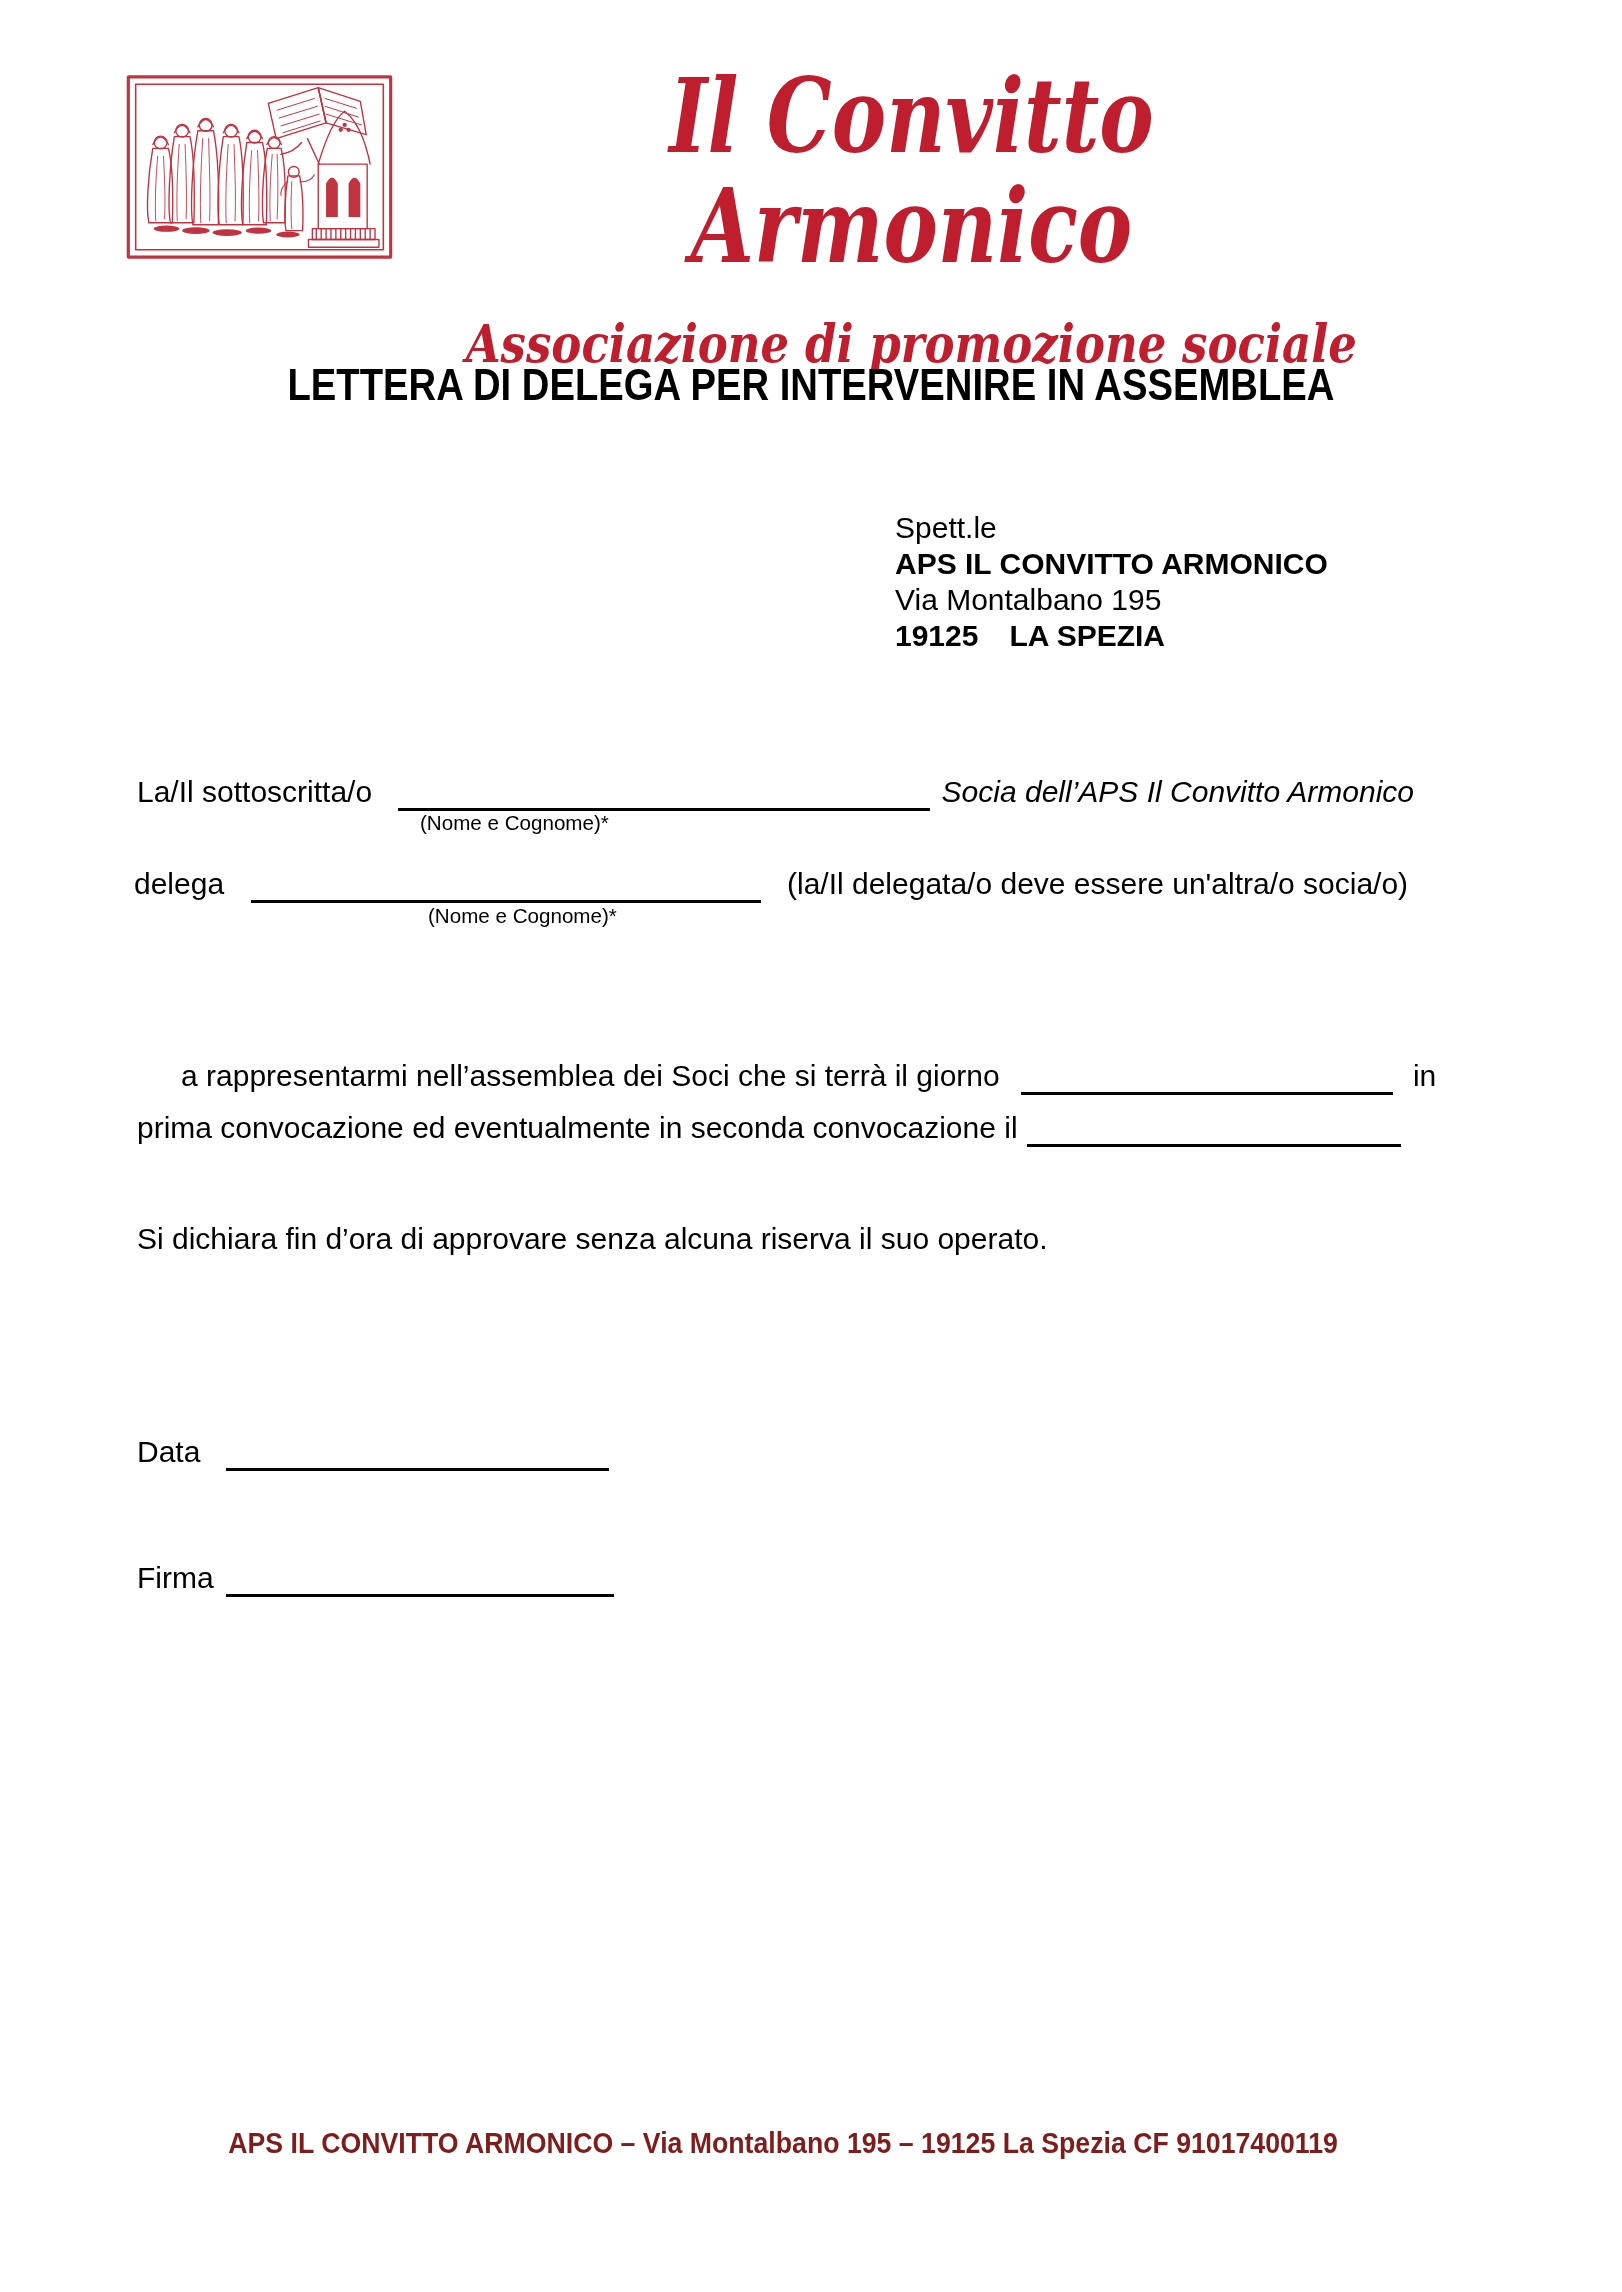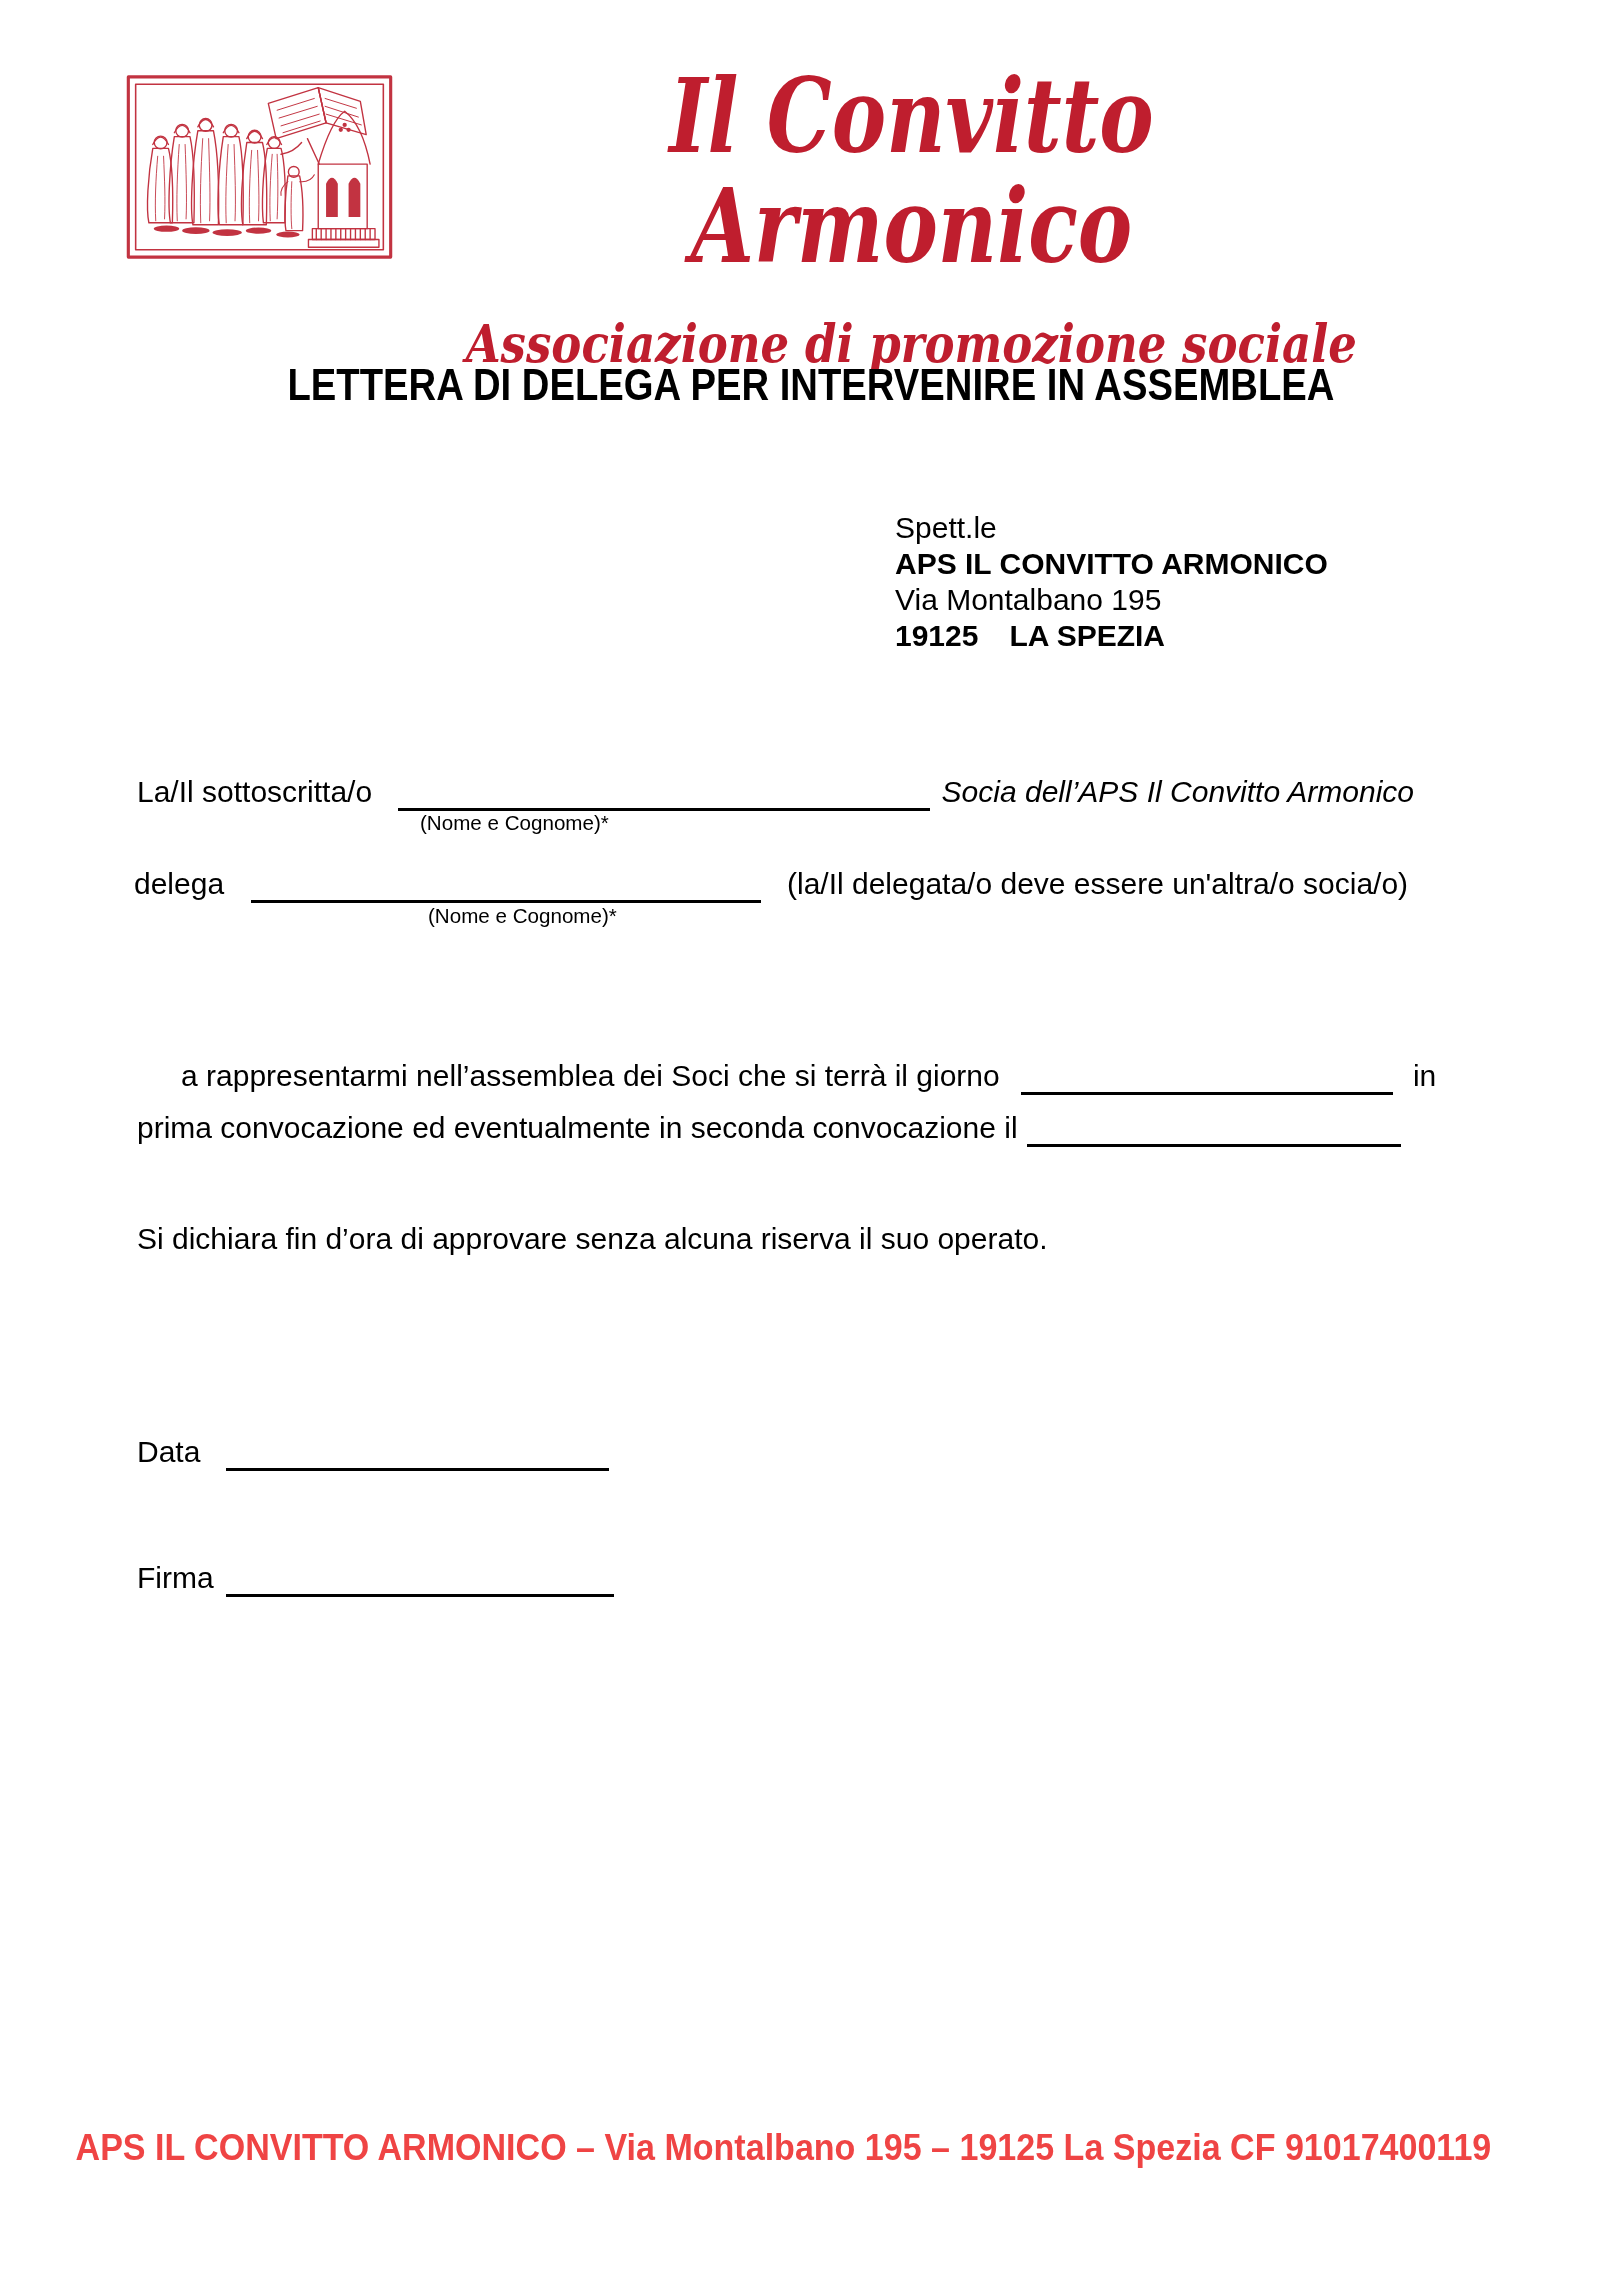--- a/index.html
+++ b/index.html
@@ -48,21 +48,21 @@
   .sig-line { left:137px; top:1560px; }
 
   .ml10 { margin-left:9.8px; } .ml13 { margin-left:12.7px; } .ml18 { margin-left:12px;font-style:italic; }
   .ml20 { margin-left:19.6px; } .ml22 { margin-left:21.6px; } .ml26 { margin-left:25.5px; }
   .ml28 { margin-left:27.4px; }
   .w543 { width:532px; } .w520 { width:510px; } .w380 { width:372px; }
   .w382 { width:374px; } .w391 { width:383px; } .w396 { width:388px; }
 
   
   .footer { position:absolute; left:0; top:2127px; width:1566px; text-align:center;
-            font-size:37px; font-weight:bold; color:#ef4444; white-space:nowrap; }
+            font-size:29px; font-weight:bold; color:#7f1d1d; white-space:nowrap; }
 </style>
 </head>
 <body>
 
 <div class="page">
 
   <div>
     <svg class="logo" viewBox="0 0 274 190" aria-hidden="true">
       <g stroke="#c23341" fill="none" stroke-width="1.4" stroke-linecap="round" stroke-linejoin="round">
         <rect x="3" y="3" width="268" height="184" stroke-width="3.2"></rect>

